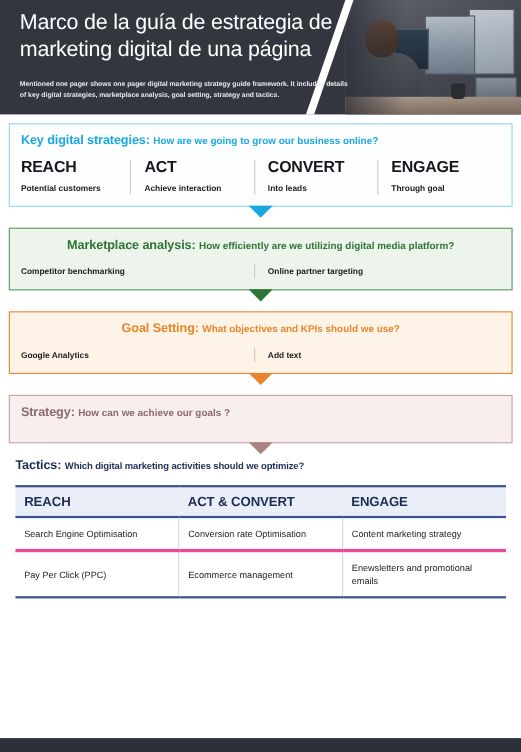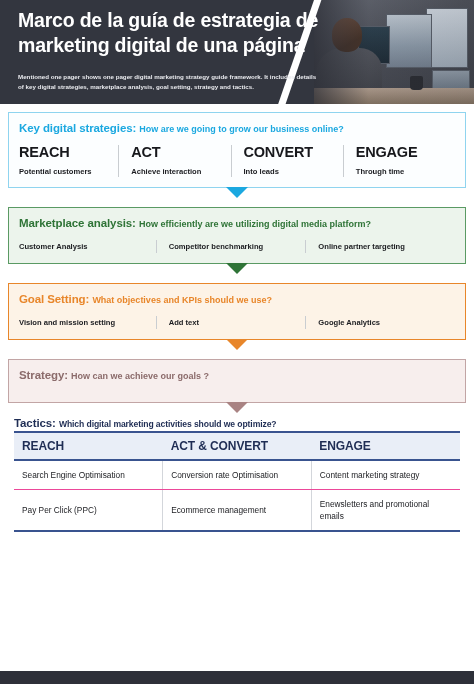--- a/index.html
+++ b/index.html
@@ -86,21 +86,21 @@
     transform: rotate(19deg);
     transform-origin: top center;
   }
   .header-title {
     position: absolute;
     left: 18px;
     top: 8px;
     width: 310px;
     color: #ffffff;
     font-size: 19.5px;
-    font-weight: bold;
+    font-weight: normal;
     line-height: 1.28;
     letter-spacing: -0.2px;
   }
   .header-sub {
     position: absolute;
     left: 18px;
     top: 72px;
     width: 300px;
     color: #e9eaee;
     font-size: 6.2px;
@@ -167,23 +167,23 @@
     font-weight: bold;
     color: #1b1c20;
     line-height: 1.55;
     padding-top: 1px;
   }
 
   
   .sec-blue   { border-color: #8fd4ef; background: #fcfeff; }
   .sec-blue .sec-head { color: #1ba8e0; }
   .sec-green  { border-color: #5a9a63; background: #ecf4ec; }
-  .sec-green .sec-head { color: #2f7437; }
+  .sec-green .sec-head { color: #2f7437; text-align: center; }
   .sec-orange { border-color: #e8862a; background: #fdf3e7; }
-  .sec-orange .sec-head { color: #e8862a; }
+  .sec-orange .sec-head { color: #e8862a; text-align: center; }
   .sec-mauve  { border-color: #c2a5a5; background: #f7eeed; }
   .sec-mauve .sec-head { color: #8b6b6b; }
 
   
   .arrow {
     width: 0; height: 0;
     border-left: 11px solid transparent;
     border-right: 11px solid transparent;
     border-top-width: 11px;
     border-top-style: solid;
@@ -199,21 +199,21 @@
   
   .tactics {
     padding: 0 14px;
     box-sizing: border-box;
     margin-top: 3px;
   }
   .tactics-head {
     font-size: 11.5px;
     font-weight: bold;
     color: #1f2d54;
-    margin-bottom: 2px;
+    margin-bottom: 12px;
     letter-spacing: -0.1px;
   }
   .tactics-head .q {
     font-size: 8.6px;
     font-weight: bold;
   }
   table.tactics-table {
     width: 100%;
     border-collapse: collapse;
     table-layout: fixed;
@@ -226,21 +226,21 @@
     text-align: left;
     padding: 6px 8px 6px 8px;
     border-top: 2px solid #39538f;
     border-bottom: 2px solid #39538f;
     letter-spacing: -0.1px;
   }
   table.tactics-table tbody td {
     font-size: 8.3px;
     color: #1b1c20;
     padding: 8px 8px 8px 8px;
-    border-bottom: 1px solid #ec4899;
+    border-bottom: 3px solid #ec4899;
     vertical-align: middle;
     line-height: 1.45;
   }
   table.tactics-table tbody td + td {
     border-left: 1px solid #d3d6db;
   }
   table.tactics-table tbody tr:last-child td {
     border-bottom: 2px solid #39538f;
   }
 
@@ -289,59 +289,53 @@
       <div class="col">
         <div class="col-title">ACT</div>
         <div class="col-text">Achieve interaction</div>
       </div>
       <div class="col">
         <div class="col-title">CONVERT</div>
         <div class="col-text">Into leads</div>
       </div>
       <div class="col">
         <div class="col-title">ENGAGE</div>
-        <div class="col-text">Through time</div>
+        <div class="col-text">Through goal</div>
       </div>
     </div>
   </div>
   <div class="arrow arrow-blue"></div>
 
   <div class="section sec-green">
     <div class="sec-head">
       <span>Marketplace analysis:</span>
       <span class="q">How efficiently are we utilizing digital media platform?</span>
     </div>
     <div class="cols">
       <div class="col">
-        <div class="col-text-only">Customer Analysis</div>
-      </div>
-      <div class="col">
         <div class="col-text-only">Competitor benchmarking</div>
       </div>
       <div class="col">
         <div class="col-text-only">Online partner targeting</div>
       </div>
     </div>
   </div>
   <div class="arrow arrow-green"></div>
 
   <div class="section sec-orange">
     <div class="sec-head">
       <span>Goal Setting:</span>
       <span class="q">What objectives and KPIs should we use?</span>
     </div>
     <div class="cols">
       <div class="col">
-        <div class="col-text-only">Vision and mission setting</div>
+        <div class="col-text-only">Google Analytics</div>
       </div>
       <div class="col">
         <div class="col-text-only">Add text</div>
-      </div>
-      <div class="col">
-        <div class="col-text-only">Google Analytics</div>
       </div>
     </div>
   </div>
   <div class="arrow arrow-orange"></div>
 
   <div class="section sec-mauve">
     <div class="sec-head">
       <span>Strategy:</span>
       <span class="q">How can we achieve our goals ?</span>
     </div>

